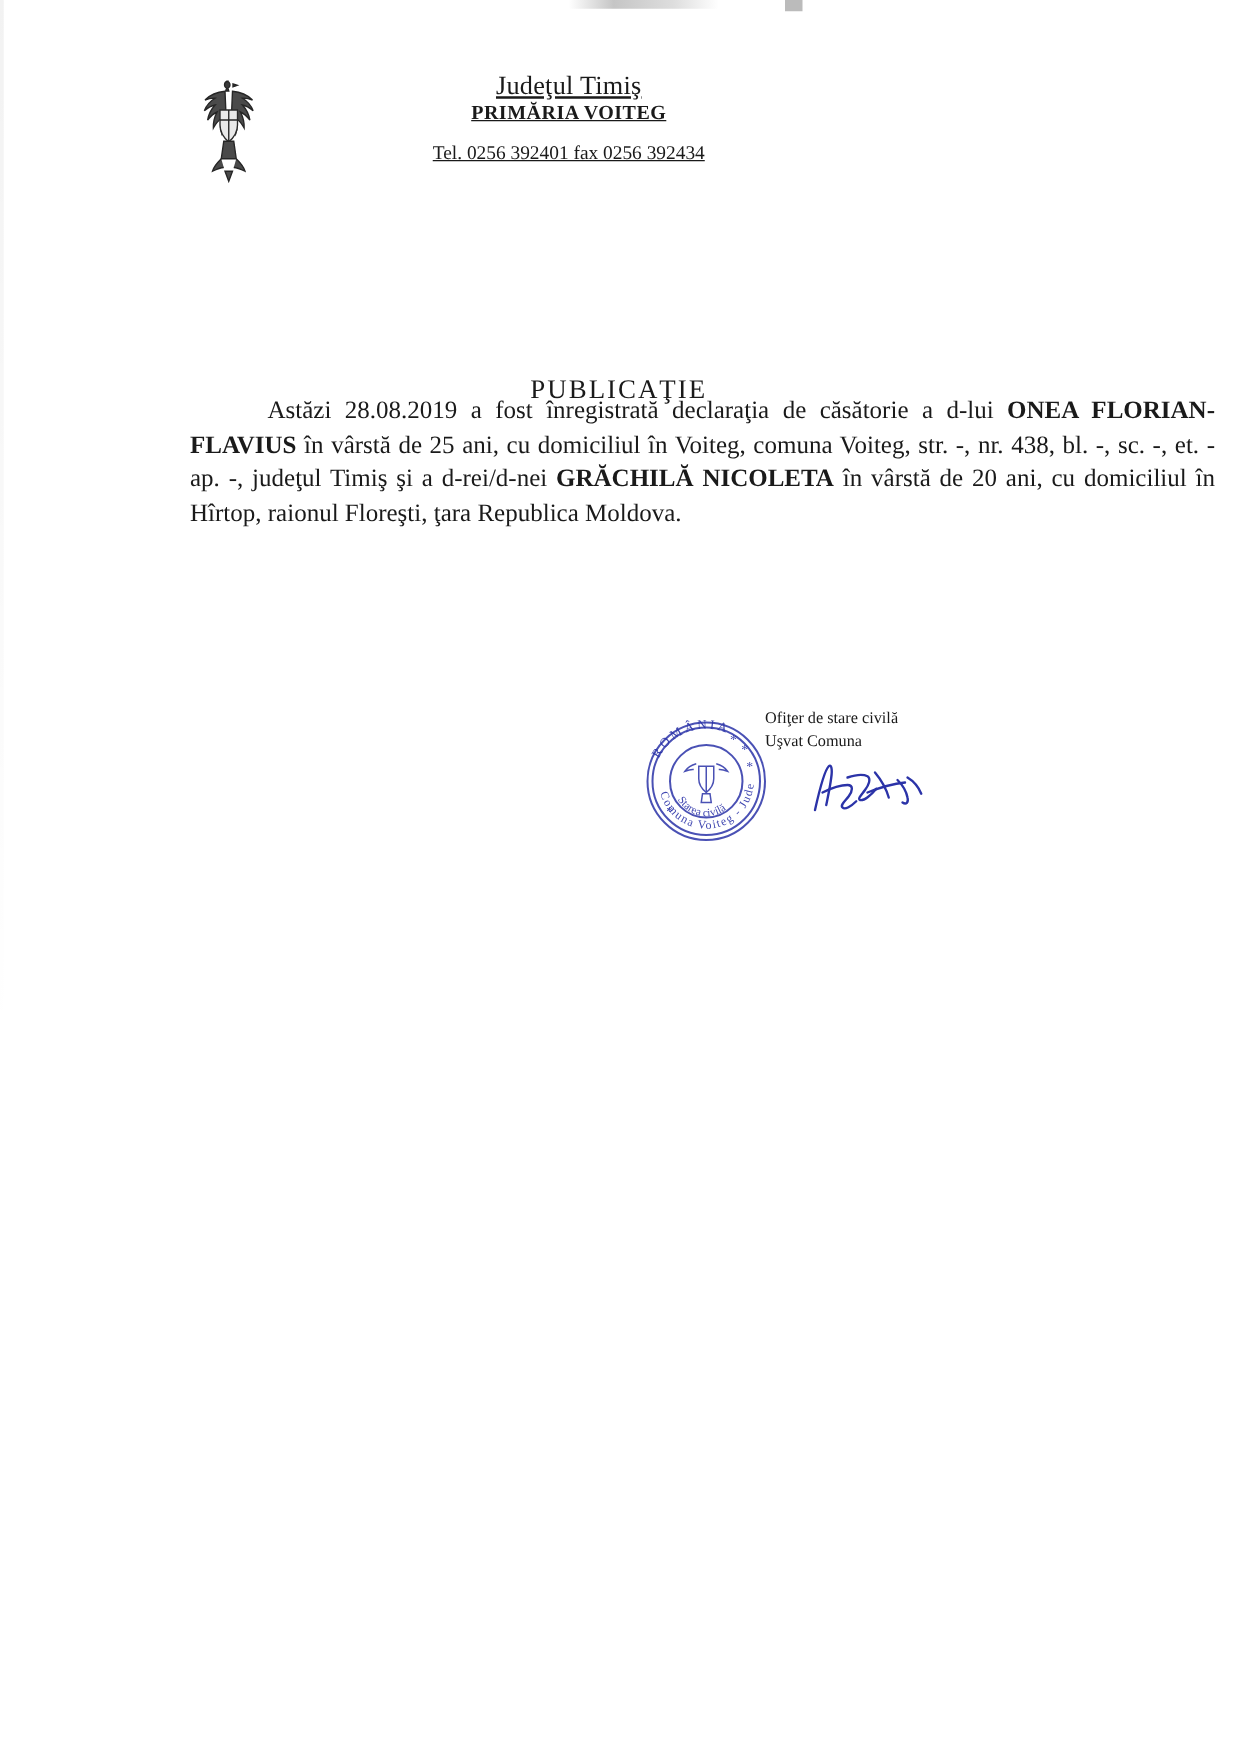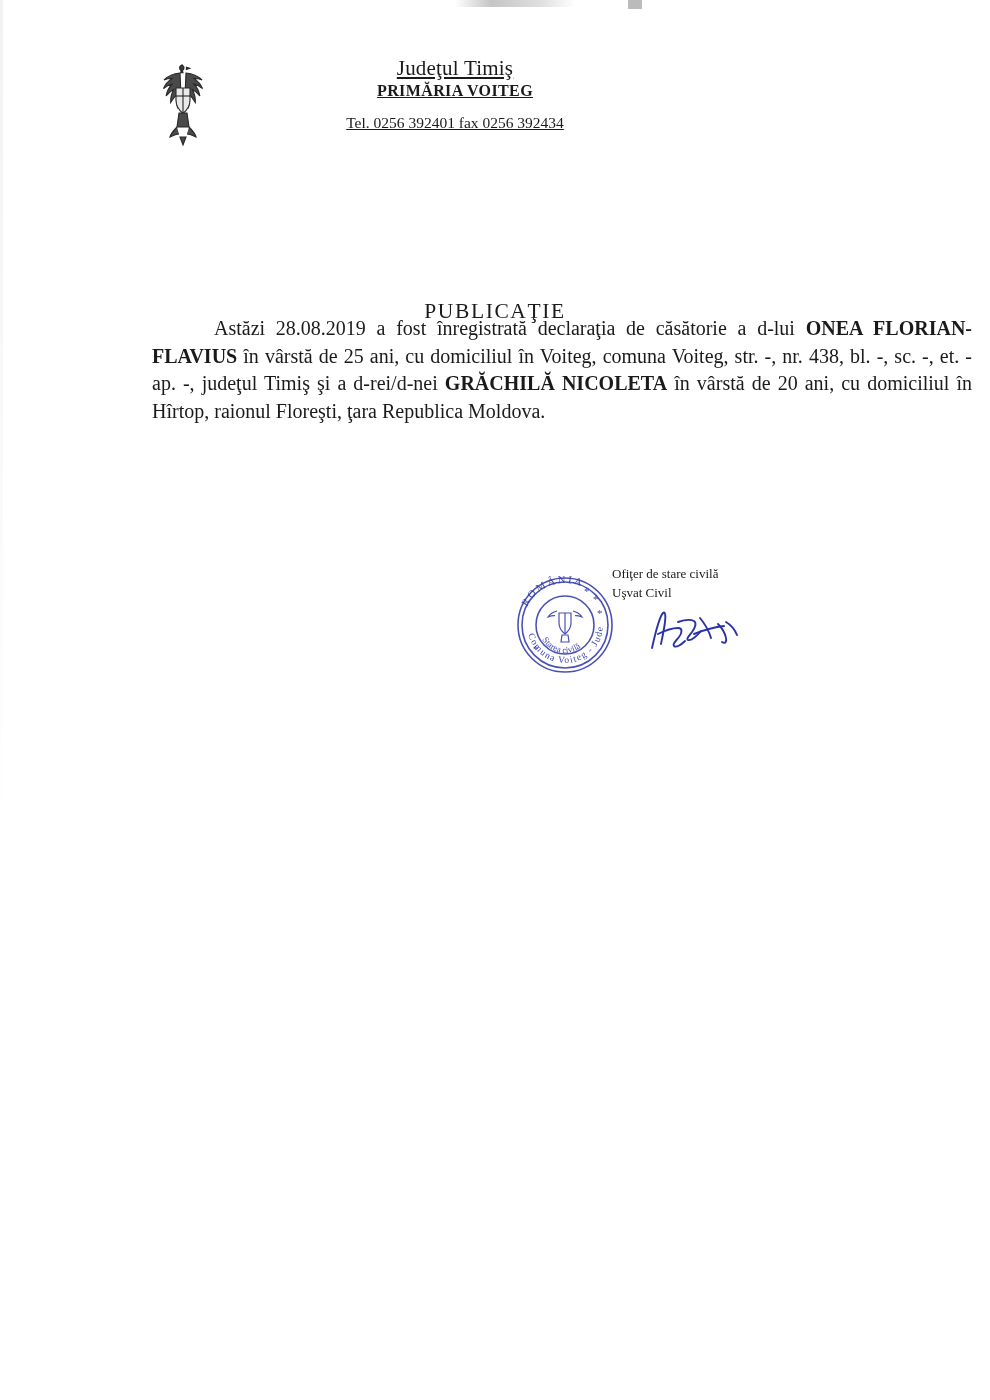--- a/index.html
+++ b/index.html
@@ -223,21 +223,21 @@
       <line x1="60" y1="48" x2="60" y2="69"></line>
       <path d="M52 46 c-4 1 -7 3 -9 6 3-1.2 5-1.6 7-1.4"></path>
       <path d="M68 46 c4 1 7 3 9 6 -3-1.2 -5-1.6 -7-1.4"></path>
       <path d="M57 70 l-1 7 h8 l-1-7z"></path>
     </g>
   </svg>
 </div>
 
 <div class="sign-block">
   <div class="sign-role">Ofiţer de stare civilă</div>
-  <div class="sign-name">Uşvat Civil</div>
+  <div class="sign-name">Uşvat Comuna</div>
 </div>
 
 <div class="handsign">
   <svg viewBox="0 0 96 46" width="96" height="46" aria-hidden="true">
     <g fill="none" stroke="#2b33a8" stroke-width="1.9" stroke-linecap="round">
       <path d="M4 40 C8 22 12 8 15 5 c2-2 3 2 2 9 -1 8 -3 17 -4 22"></path>
       <path d="M10 26 c8-4 14-6 20-6 5 0 4 5 1 9 -3 4 -7 7 -5 9 2 2 7-1 11-5"></path>
       <path d="M30 14 c6-2 12-3 16-1 3 2 1 7 -2 11 -3 4 -6 7 -4 8 3 1 9-4 13-9"></path>
       <path d="M52 10 c5 6 9 13 11 20"></path>
       <path d="M46 26 c10-4 20-7 30-8"></path>

